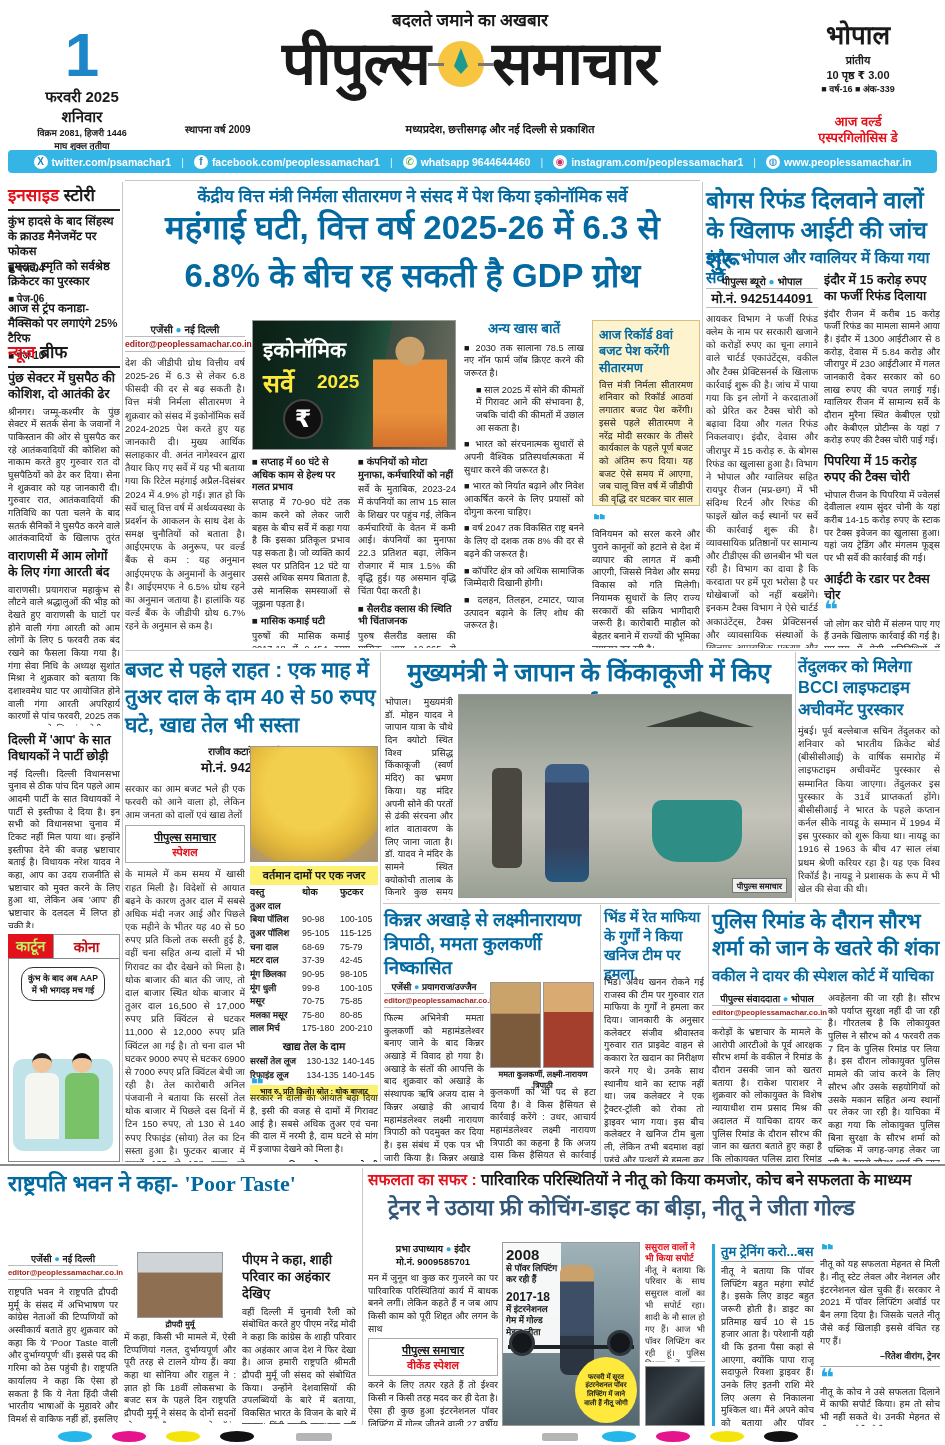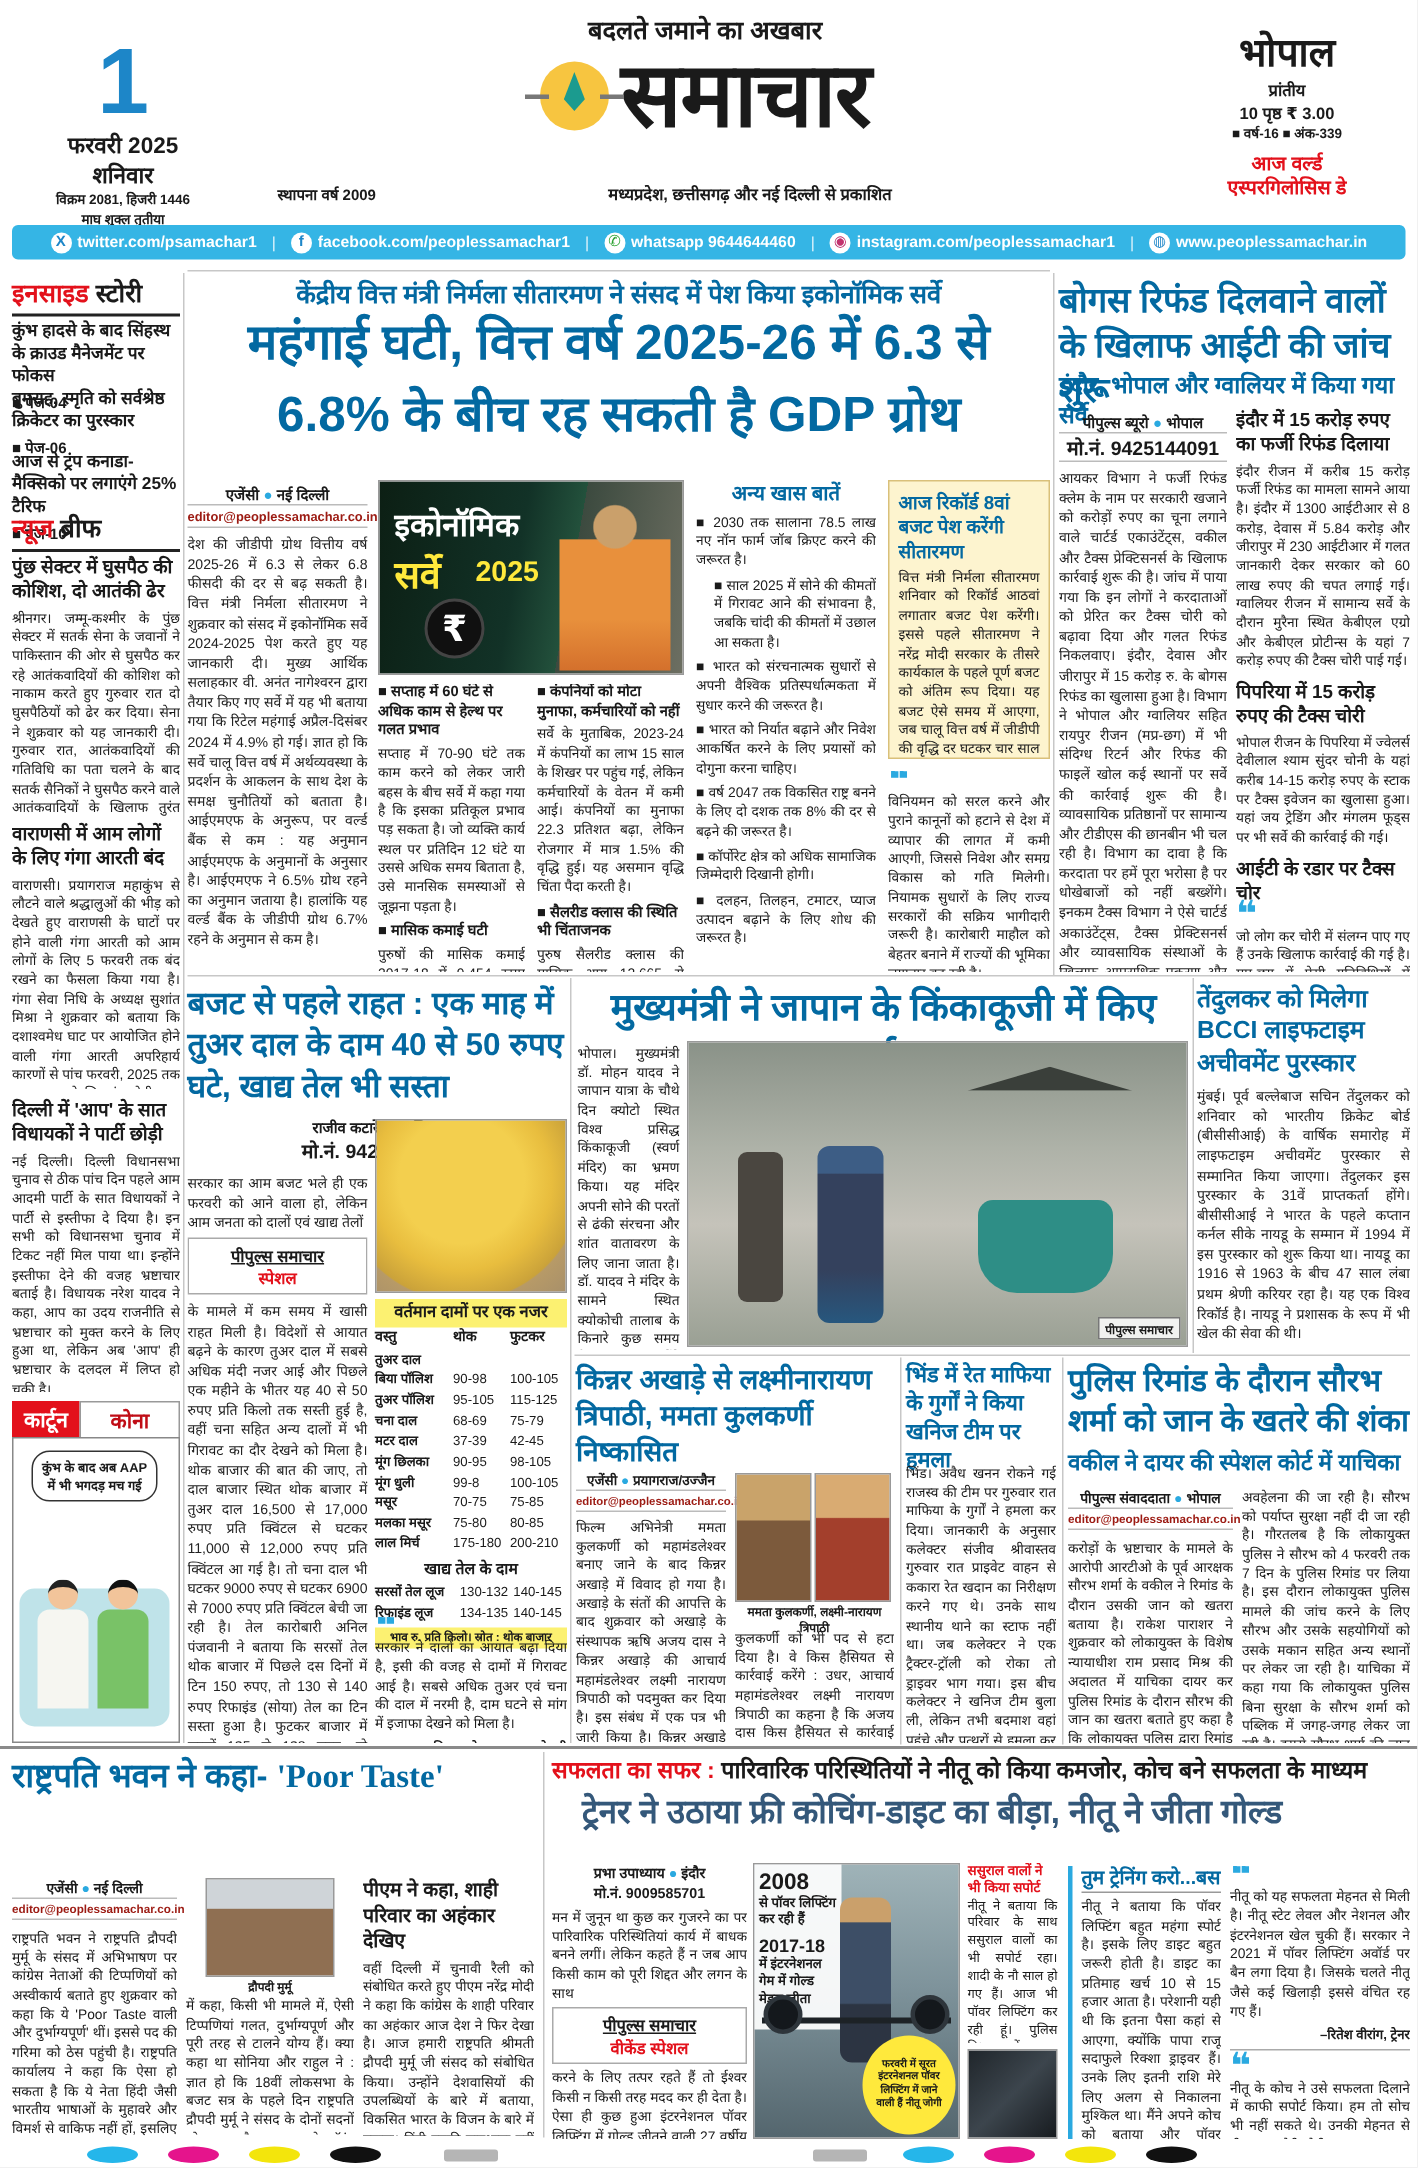--- a/index.html
+++ b/index.html
@@ -98,21 +98,21 @@
   .trow span:nth-child(2){ width:38px; }
   .trow span:nth-child(3){ width:38px; }
   .oil-title { font-weight:900; font-size:10.5px; text-align:center; margin:2px 0 1px; }
   .note { background:#fcf171; font-size:7.8px; font-weight:800; text-align:center; margin-top:2px; padding:1px 0; }
   .train-box { border-left:3px solid #2aa9e0; padding-left:6px; }
   .fact-n { font-size:15px; font-weight:900; }
   .fact-t { font-size:8.8px; font-weight:800; line-height:1.3; }
 
   
   .cart-head { display:flex; font-size:14px; font-weight:900; }
-  .cart-head .c1 { background:#e3111b; color:#ffffff; padding:2px 8px; }
+  .cart-head .c1 { background:#e3111b; color:#bef264; padding:2px 8px; }
   .cart-head .c2 { color:#c00d16; padding:2px 8px; border:1px solid #999; flex:1; text-align:center; }
   .cart-box { border:1px solid #888; background:#fff; }
   .cbubble { position:absolute; left:12px; top:8px; width:84px; border:1px solid #333; border-radius:12px; padding:4px; font-size:8.6px; font-weight:800; text-align:center; background:#fff; }
   .couch { position:absolute; left:4px; bottom:10px; width:100px; height:92px; background:#bfe3e9; border-radius:10px; }
   .pers { position:absolute; bottom:22px; width:34px; height:66px; border-radius:8px 8px 0 0; }
   .p1 { left:16px; background:#f6f6f1; }
   .p2 { left:56px; background:#79c267; }
   .ph-head { position:absolute; top:-20px; left:7px; width:20px; height:20px; border-radius:50%; background:#f2c49a; border-top:5px solid #222; }
 
   
@@ -131,35 +131,36 @@
   <header>
     <div class="abs ctr" style="left:18px; top:24px; width:128px;">
       <div class="day-num">1</div>
       <div class="m-sm">फरवरी 2025</div>
       <div class="m-sm">शनिवार</div>
       <div class="m-xs">विक्रम 2081, हिजरी 1446</div>
       <div class="m-xs">माघ शुक्ल तृतीया</div>
     </div>
     <div class="abs ctr tagline" style="left:190px; top:8px; width:560px;">बदलते जमाने का अखबार</div>
     <div class="abs np-title" style="left:150px; top:34px; width:640px;">
+      <span>पीपुल्स</span>
       <span class="logo-circ">
         <span class="logo-wing" style="left:-10px;"></span>
         <span class="logo-nib"></span>
         <span class="logo-wing" style="right:-10px;"></span>
       </span>
       <span>समाचार</span>
     </div>
     <div class="abs est" style="left:185px; top:122px; width:130px;">स्थापना वर्ष 2009</div>
     <div class="abs pub ctr" style="left:330px; top:121px; width:340px;">मध्यप्रदेश, छत्तीसगढ़ और नई दिल्ली से प्रकाशित</div>
     <div class="abs ctr" style="right:12px; top:16px; width:150px;">
       <div class="ed-city">भोपाल</div>
       <div class="ed-line">प्रांतीय</div>
       <div class="ed-line" style="font-weight:800;">10 पृष्ठ ₹ 3.00</div>
       <div class="ed-line" style="font-size:9px; font-weight:800;">■ वर्ष-16 ■ अंक-339</div>
-      <div class="ed-red" style="margin-top:6px;">आज वर्ल्ड</div>
+      <div class="ed-red" style="margin-top:19px;">आज वर्ल्ड</div>
       <div class="ed-red">एस्परगिलोसिस डे</div>
     </div>
   </header>
 
   <div class="abs social">
     <span><span class="sic">X</span><span>twitter.com/psamachar1</span></span>
     <span class="sep">|</span>
     <span><span class="sic">f</span><span>facebook.com/peoplessamachar1</span></span>
     <span class="sep">|</span>
     <span><span class="sic" style="color:#2aa12f;">✆</span><span>whatsapp 9644644460</span></span>

